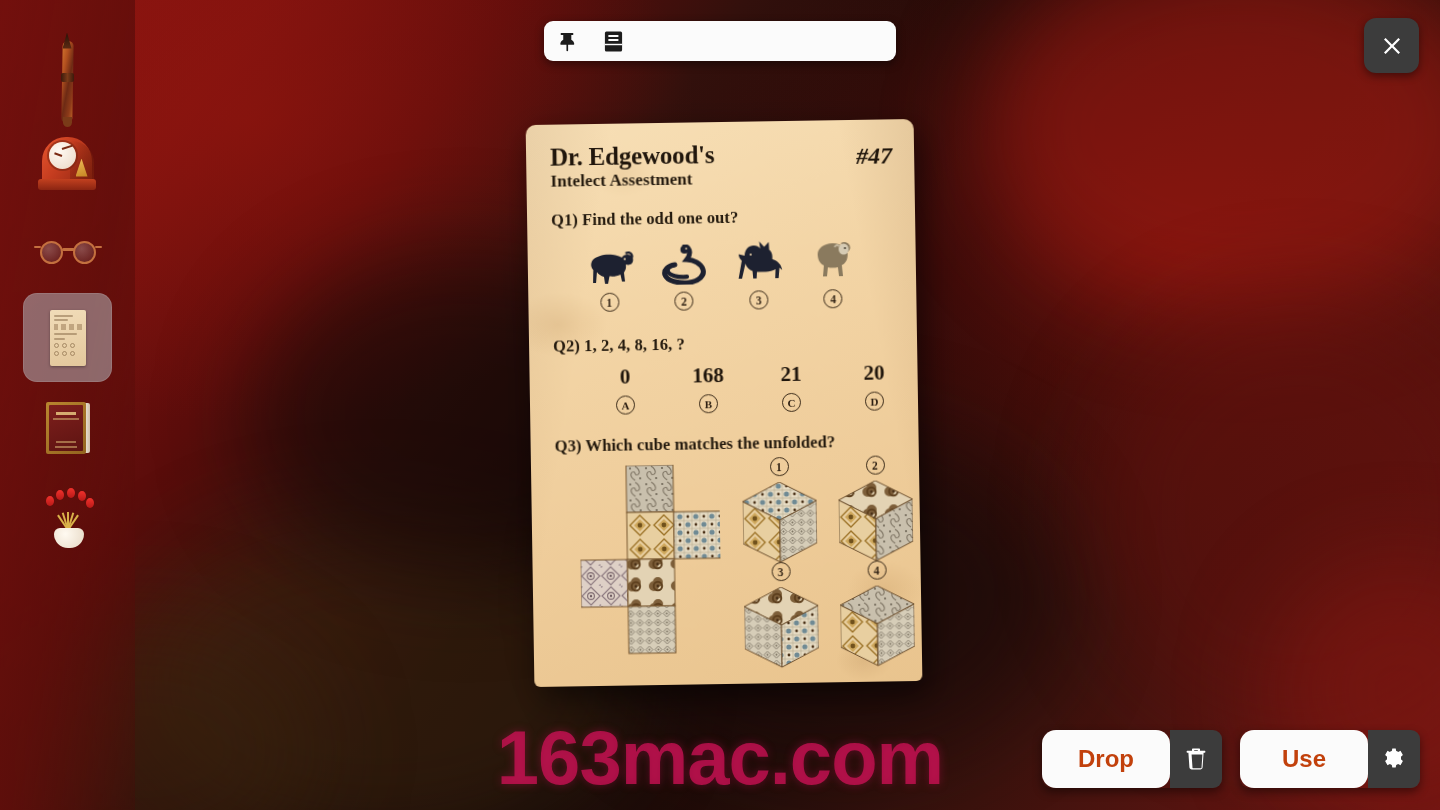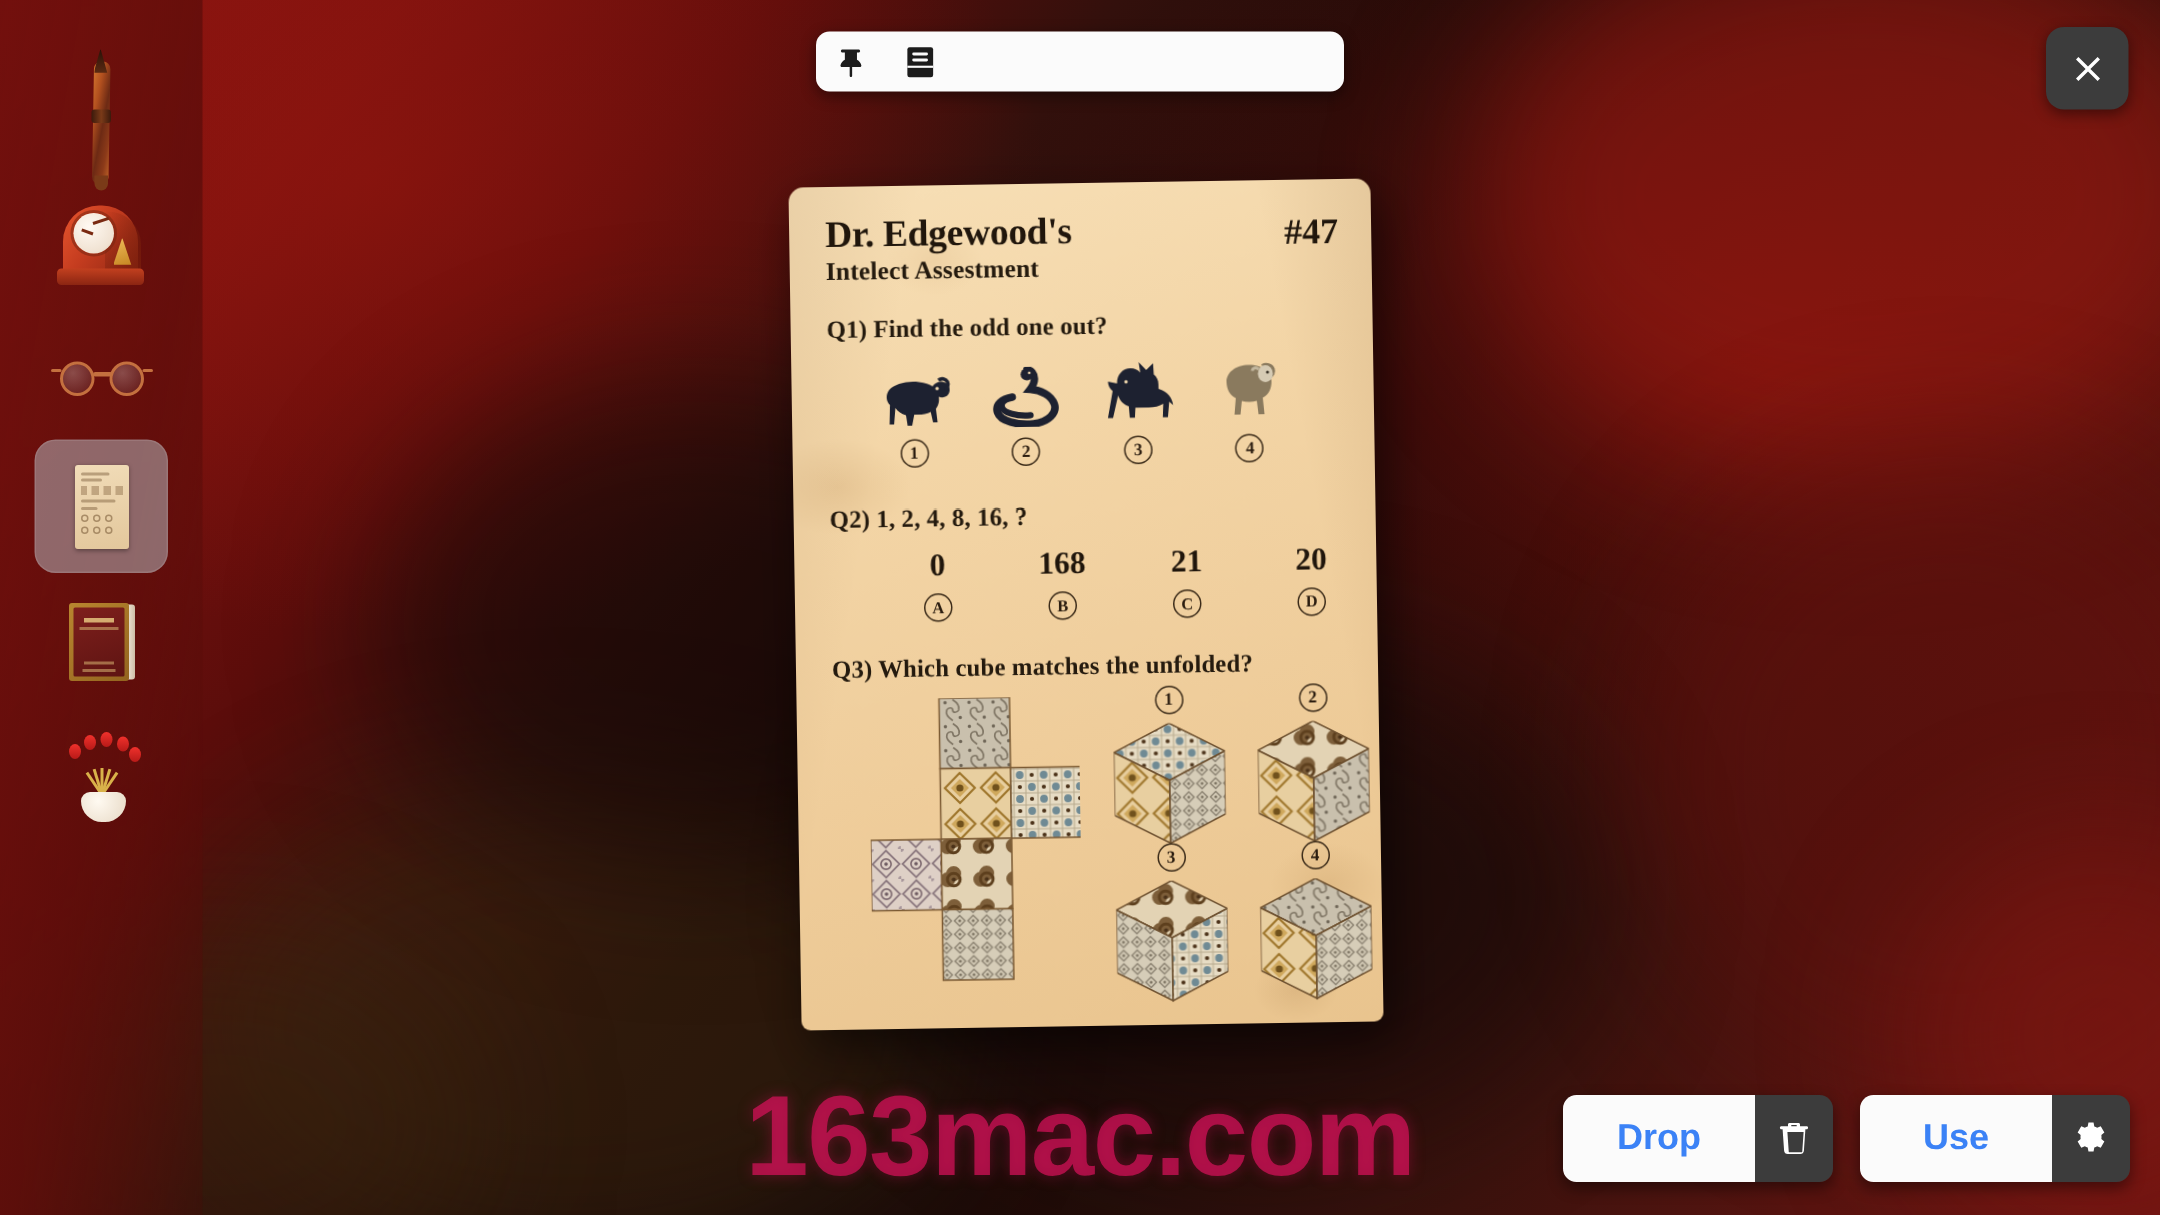--- a/index.html
+++ b/index.html
@@ -174,21 +174,21 @@
     font-family: "Liberation Serif", serif;
     font-size: 25px; font-weight: 700; letter-spacing: -.2px; line-height: 1.05;
     color: #20160c;
   }
   .doc-sub {
     font-family: "Liberation Serif", serif;
     font-size: 17px; font-weight: 700; color: #241a0e; margin-top: 1px; letter-spacing: .1px;
   }
   .doc-num {
     font-family: "Liberation Serif", serif;
-    font-size: 24px; font-weight: 700; color: #20160c; padding-top: 3px;
+    font-size: 24px; font-weight: 700; color: #20160c; padding-top: 3px; font-style: italic;
   }
 
   .q-text {
     font-family: "Liberation Serif", serif;
     font-size: 16.5px; font-weight: 700; color: #241a0e; letter-spacing: .1px;
   }
   .q1-block { margin-top: 19px; }
   .q2-block { margin-top: 24px; }
   .q3-block { margin-top: 21px; }
 
@@ -230,23 +230,23 @@
 
   
   #actions { position:absolute; left: 1042px; top: 730px; display:flex; gap: 18px; }
   .action {
     display:flex; align-items:stretch; height: 58px;
     border-radius: 9px; overflow:hidden;
     box-shadow: 0 4px 10px rgba(0,0,0,.45);
     cursor: pointer;
   }
   .action .lbl {
-    background:#fbfbfb; color:#3b82f6;
+    background:#fbfbfb; color:#c2410c;
     display:flex; align-items:center; justify-content:center;
-    font-size: 24px; font-weight: 700; padding: 0 30px; min-width: 128px;
+    font-size: 24px; font-weight: 700; padding: 0 30px; min-width: 128px; border-radius: 14px;
   }
   .action .ico {
     background:#3c3c3c; width: 52px;
     display:flex; align-items:center; justify-content:center;
   }
 
   
   #watermark {
     position:absolute; left: 0; top: 714px; width: 1440px;
     text-align:center;

